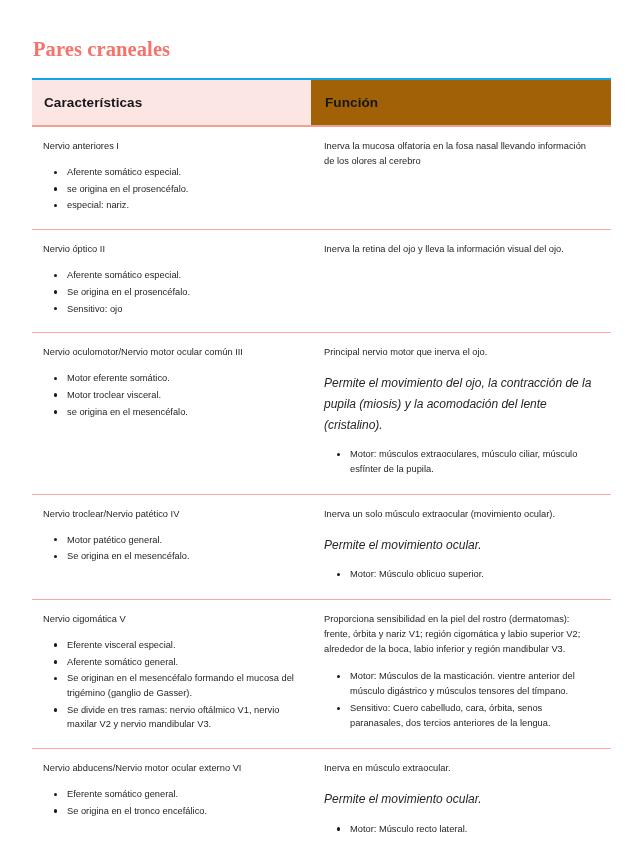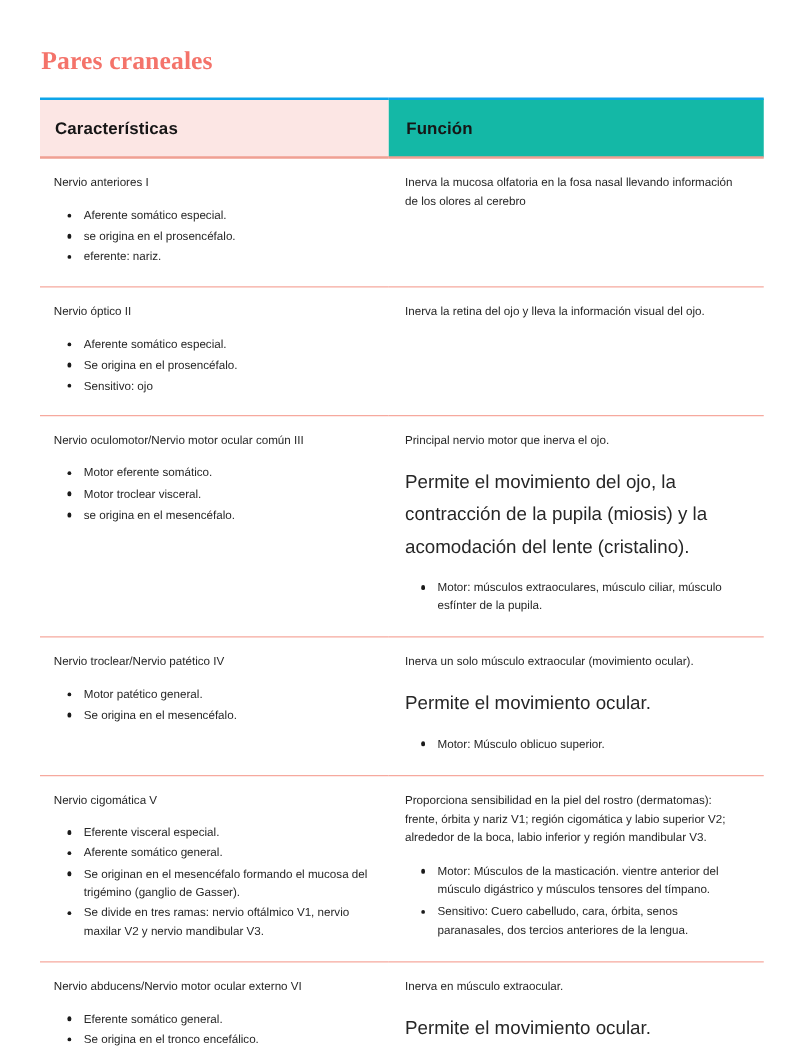--- a/index.html
+++ b/index.html
@@ -48,21 +48,21 @@
     margin: 0;
     border-top: 2px solid #0ea5e9;
     border-bottom: 2px solid #f0a093;
     vertical-align: middle;
     text-align: left;
   }
   th.head-cell-1 {
     background: #fce6e4;
   }
   th.head-cell-2 {
-    background: #14b8a6;
+    background: #a16207;
   }
   .head-inner {
     padding: 15px 12px 15px 12px;
     font-size: 13.5px;
     font-weight: bold;
     color: #161616;
     letter-spacing: 0.1px;
   }
   .head-cell-2 .head-inner {
     padding-left: 14px;
@@ -87,22 +87,23 @@
     padding-left: 13px;
     padding-right: 18px;
   }
   .cell p.lead {
     margin: 0 0 0 0;
     font-size: 9.3px;
     line-height: 1.62;
   }
   .cell p.para {
     margin: 13px 0 0 0;
-    font-size: 15px;
+    font-size: 12px;
     line-height: 1.72;
+    font-style: italic;
   }
   .cell ul {
     margin: 11px 0 0 0;
     padding: 0 0 0 24px;
     list-style: none;
   }
   .cell ul li {
     position: relative;
     margin: 0 0 2px 0;
     font-size: 9.3px;
@@ -151,21 +152,21 @@
         </tr>
       </thead>
       <tbody id="table-body">
           <tr>
             <td>
               <div class="cell left">
                 <p class="lead">Nervio anteriores I</p>
                 <ul>
                   <li>Aferente somático especial.</li>
                   <li>se origina en el prosencéfalo.</li>
-                  <li>eferente: nariz.</li>
+                  <li>especial: nariz.</li>
                 </ul>
               </div>
             </td>
             <td>
               <div class="cell right">
                 <p class="lead">Inerva la mucosa olfatoria en la fosa nasal llevando información de los olores al cerebro</p>
               </div>
             </td>
           </tr>
           <tr>

